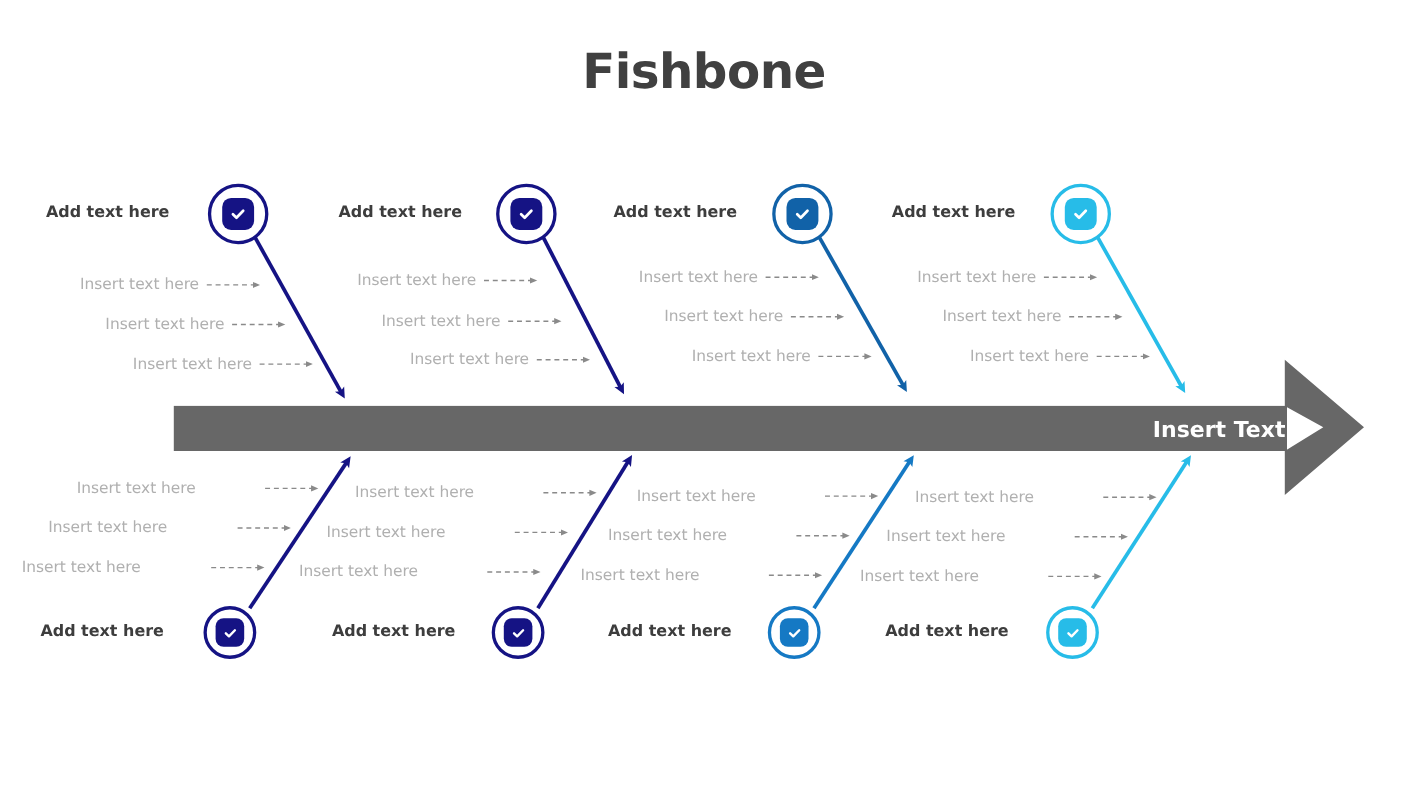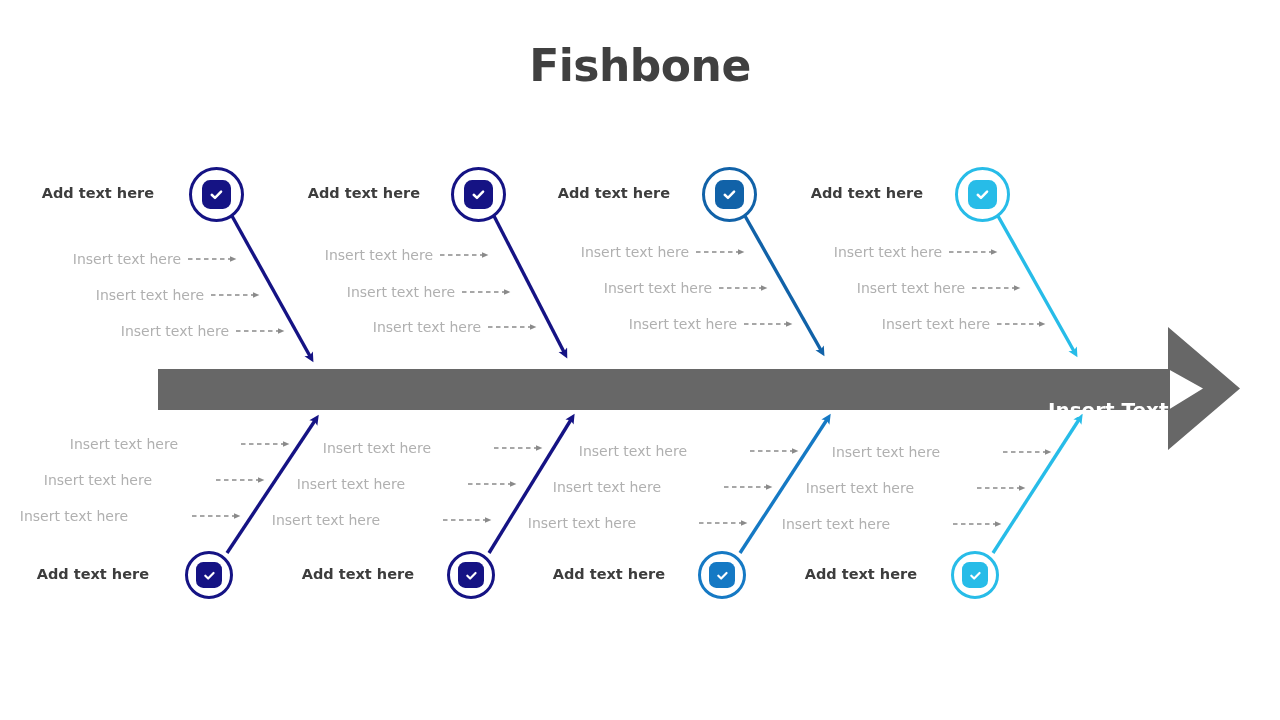--- a/index.html
+++ b/index.html
@@ -84,21 +84,20 @@
   }
 
   
   .spine-label {
     position: absolute;
     font-size: 20px;
     font-weight: bold;
     color: #ffffff;
     white-space: nowrap;
     font-family: "DejaVu Sans", sans-serif;
-    margin-top: 20px;
   }
 </style>
 </head>
 <body>
 
 <div id="stage">
 
   <div class="title">Fishbone</div>
 
   <svg id="art" viewBox="0 0 1280 720" width="1280" height="720">

